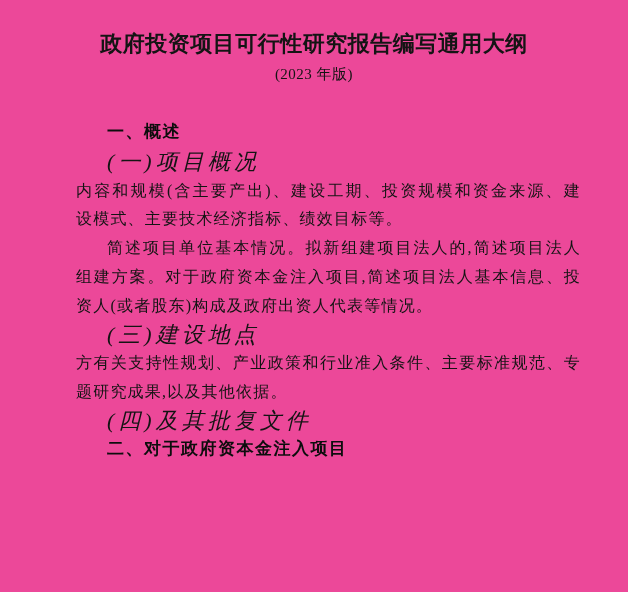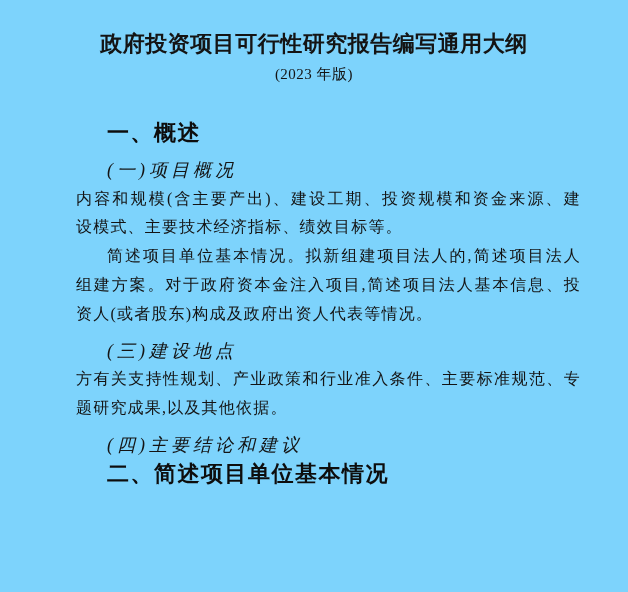--- a/index.html
+++ b/index.html
@@ -4,21 +4,21 @@
 <style>
   html, body {
     margin: 0;
     padding: 0;
     background: #ffffff;
   }
   .page {
     position: relative;
     width: 628px;
     height: 592px;
-    background: #7dd3fc;
+    background: #ec4899;
     overflow: hidden;
     color: #141414;
     font-family: "Liberation Serif", "DejaVu Serif", serif;
   }
   .doc-title {
     position: absolute;
     top: 31px;
     left: 0;
     width: 628px;
     margin: 0;
@@ -56,32 +56,31 @@
     overflow: hidden;
   }
   .line.j-full {
     text-align-last: justify;
     text-justify: inter-character;
   }
   .line.indent {
     text-indent: 31px;
   }
   .line.heading1 {
-    font-family: Liberation Sans, sans-serif;
+    font-family: Liberation Mono, monospace;
     font-weight: bold;
-    font-size: 22px;
+    font-size: 17px;
     letter-spacing: 1.5px;
     color: #0d0d0d;
   }
   .line.heading2 {
     font-family: "Liberation Serif", "DejaVu Serif", serif;
     font-style: italic;
-    font-size: 18px;
+    font-size: 22px;
     letter-spacing: 4px;
-    margin-top: 8px;
   }
   .line.para {
     font-size: 16px;
     letter-spacing: 1.2px;
   }
 </style>
 </head>
 <body>
 
 <div class="page">
@@ -91,16 +90,16 @@
       <div class="line heading1 indent">一、概述</div>
       <div class="line heading2 indent">(一)项目概况</div>
       <div class="line para j-full">内容和规模(含主要产出)、建设工期、投资规模和资金来源、建</div>
       <div class="line para">设模式、主要技术经济指标、绩效目标等。</div>
       <div class="line para indent j-full">简述项目单位基本情况。拟新组建项目法人的,简述项目法人</div>
       <div class="line para j-full">组建方案。对于政府资本金注入项目,简述项目法人基本信息、投</div>
       <div class="line para">资人(或者股东)构成及政府出资人代表等情况。</div>
       <div class="line heading2 indent">(三)建设地点</div>
       <div class="line para j-full">方有关支持性规划、产业政策和行业准入条件、主要标准规范、专</div>
       <div class="line para">题研究成果,以及其他依据。</div>
-      <div class="line heading2 indent">(四)主要结论和建议</div>
-      <div class="line heading1 indent">二、简述项目单位基本情况</div>
+      <div class="line heading2 indent">(四)及其批复文件</div>
+      <div class="line heading1 indent">二、对于政府资本金注入项目</div>
     </div>
 </div>
 
 </body></html>

